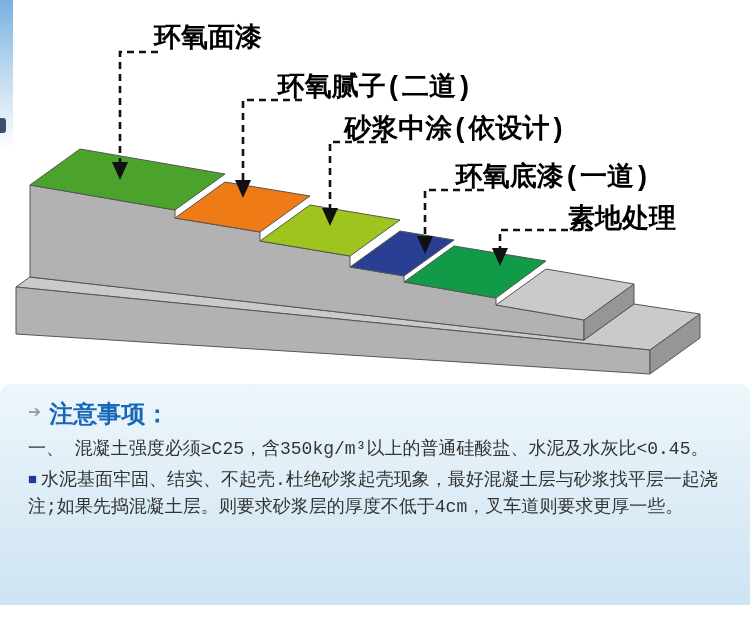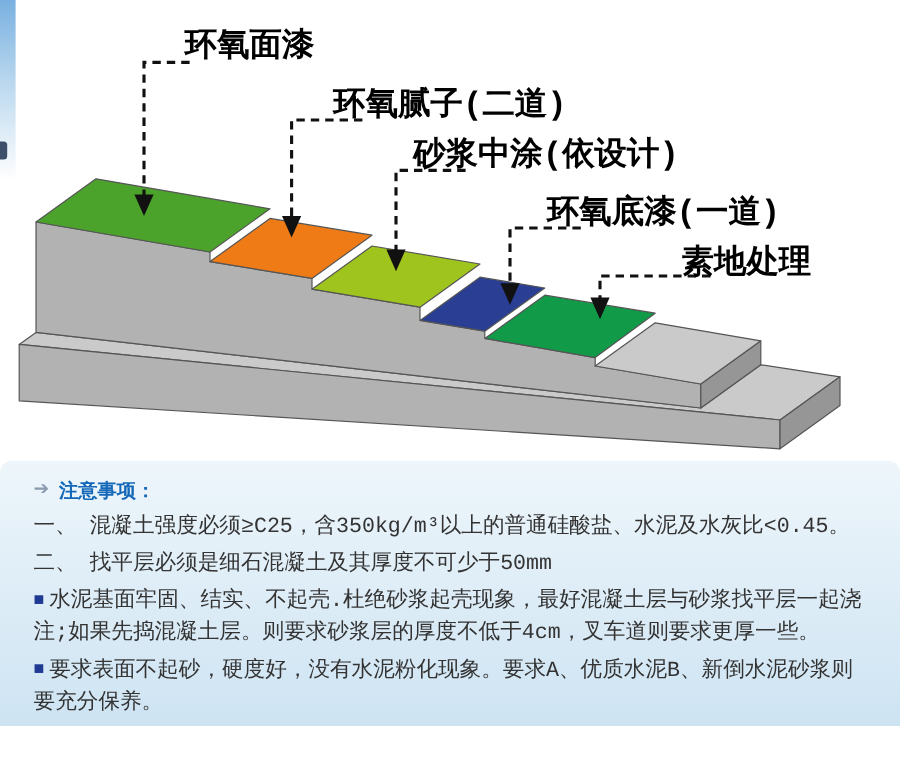--- a/index.html
+++ b/index.html
@@ -12,21 +12,21 @@
   svg.diagram{position:absolute;top:0;left:0;display:block;}
   .lbl{font-weight:bold;font-size:27px;fill:#000;}
   .leader{fill:none;stroke:#111;stroke-width:2.6;stroke-dasharray:7 5;}
   .arrowhead{fill:#111;}
   .face{stroke:#555;stroke-width:1;stroke-linejoin:round;}
   .notes{position:absolute;left:0;top:384px;width:750px;height:260px;box-sizing:border-box;
         padding:14px 22px 0 28px;border-radius:10px 10px 0 0;
         background:linear-gradient(180deg,#eef6fb 0%,#d7e9f5 60%,#c8e0f1 100%);}
   .notes-header{display:flex;align-items:center;gap:8px;margin:0 0 6px 0;}
   .arrow-ic{color:#8a9bb0;font-size:22px;font-weight:bold;line-height:1;}
-  .notes-title{color:#1568b8;font-size:16px;font-weight:bold;}
+  .notes-title{color:#1568b8;font-size:24px;font-weight:bold;}
   .note{margin:0 0 4px 0;font-size:18px;line-height:1.5;color:#333;}
   .bullet{color:#1f3a93;margin-right:4px;font-size:15px;vertical-align:1px;}
 </style>
 </head>
 <body>
 
 <div class="page">
 
   <div class="left-strip"></div>
   <div class="edge-mark"></div>
@@ -72,23 +72,17 @@
   <div class="notes">
     <div class="notes-header">
       <span class="arrow-ic">➔</span>
       <span class="notes-title">注意事项：</span>
     </div>
 
     <p class="note">
       <span>一、 混凝土强度必须≥C25，含350kg/m³以上的普通硅酸盐、水泥及水灰比&lt;0.45。</span>
     </p>
     <p class="note">
-      <span>二、 找平层必须是细石混凝土及其厚度不可少于50mm</span>
-    </p>
-    <p class="note">
       <span class="bullet">■</span><span>水泥基面牢固、结实、不起壳.杜绝砂浆起壳现象，最好混凝土层与砂浆找平层一起浇注;如果先捣混凝土层。则要求砂浆层的厚度不低于4cm，叉车道则要求更厚一些。</span>
-    </p>
-    <p class="note">
-      <span class="bullet">■</span><span>要求表面不起砂，硬度好，没有水泥粉化现象。要求A、优质水泥B、新倒水泥砂浆则要充分保养。</span>
     </p>
   </div>
 
 </div>
 
 </body></html>

